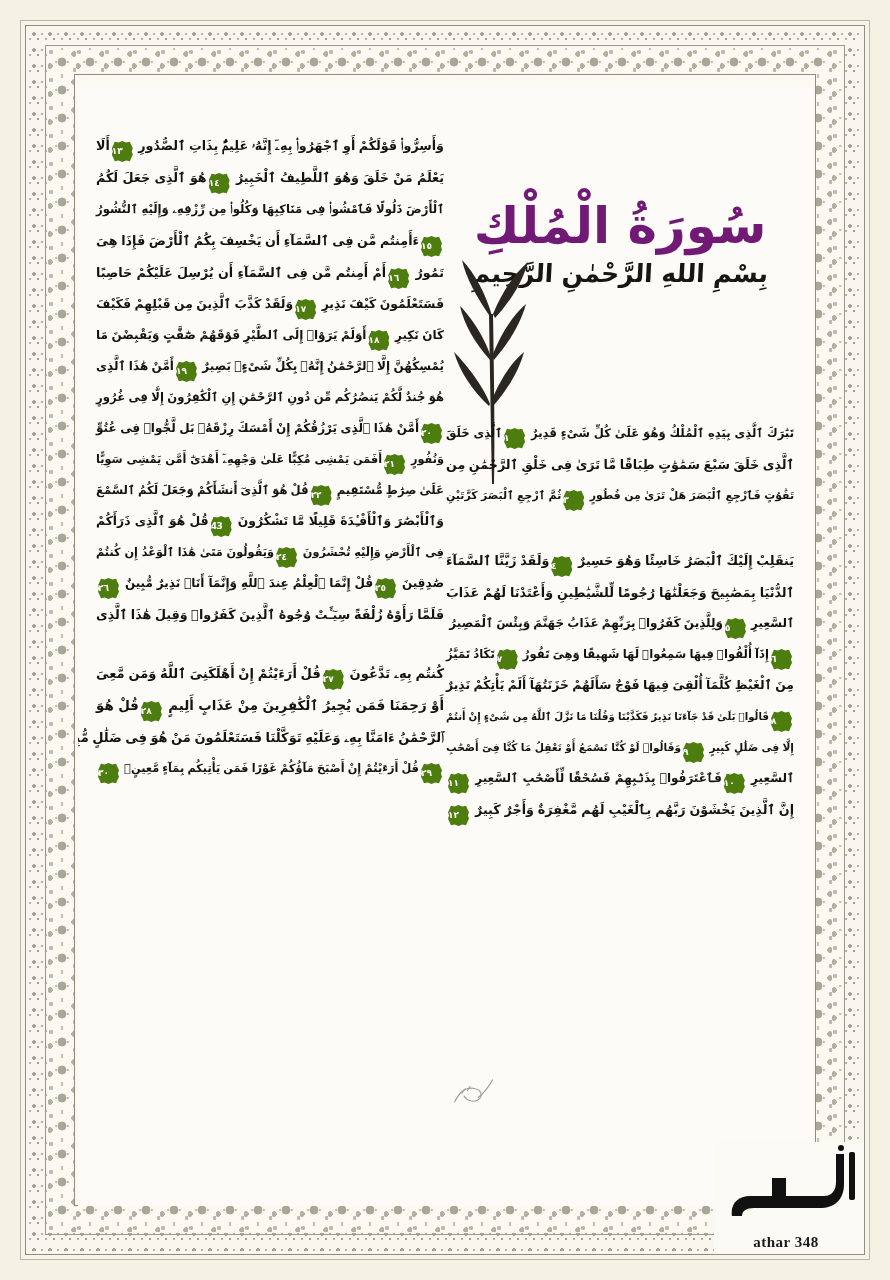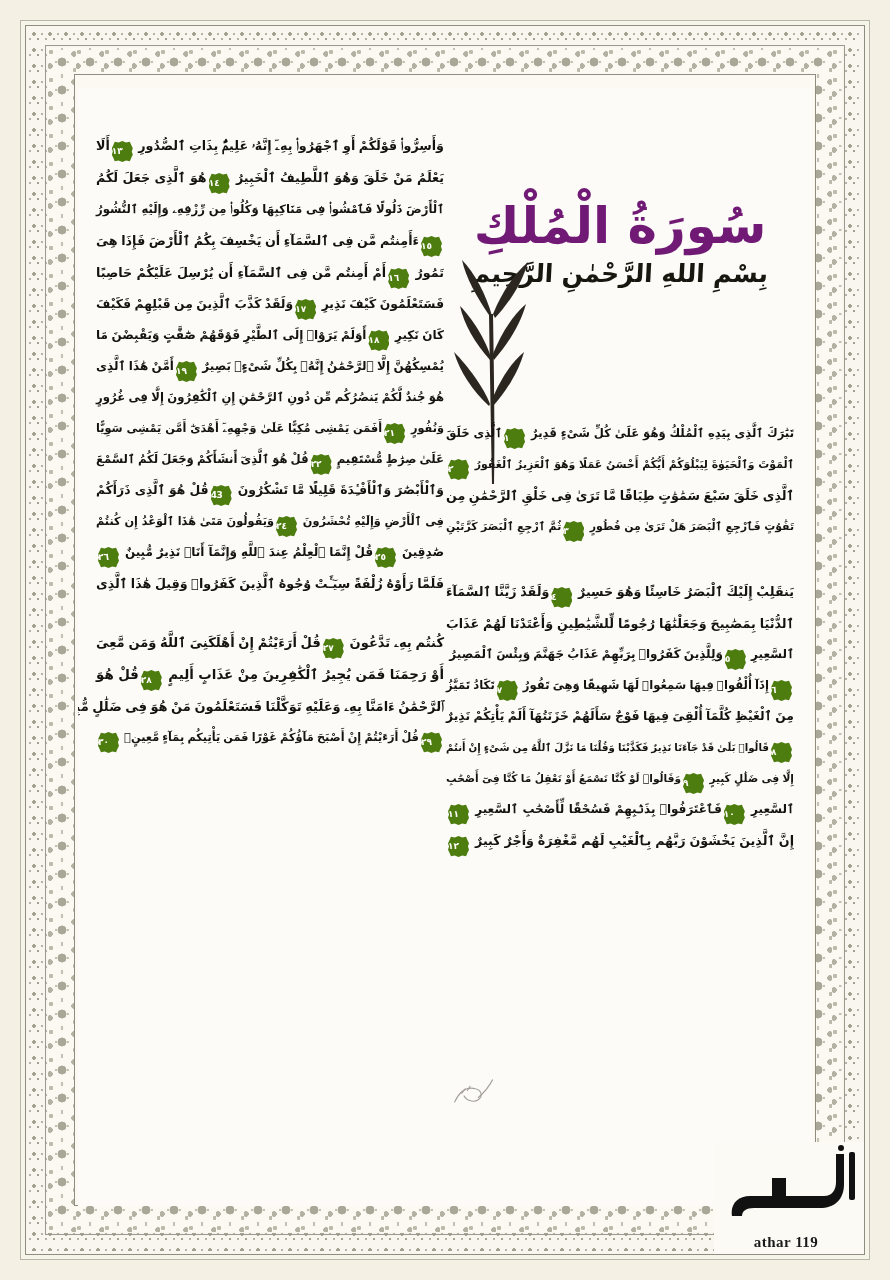--- a/index.html
+++ b/index.html
@@ -283,21 +283,20 @@
         <path d="M47 58 C56 36 68 18 82 6 C76 28 62 48 49 62 Z"></path>
         <path d="M44 104 C28 86 18 68 14 50 C26 62 40 84 45 102 Z"></path>
         <path d="M46 100 C55 78 66 60 80 48 C74 70 60 90 48 104 Z"></path>
         <path d="M43 150 C26 134 14 116 8 96 C22 110 38 132 44 148 Z"></path>
         <path d="M45 146 C54 124 64 108 78 96 C72 118 58 138 47 150 Z"></path>
       </g>
     </svg>
 
     <div class="col col-right">
         <span class="ayah-line" style="font-size: 11.65px;">تَبَٰرَكَ ٱلَّذِى بِيَدِهِ ٱلْمُلْكُ وَهُوَ عَلَىٰ كُلِّ شَىْءٍ قَدِيرٌ <span class="ayah-mark">١</span>ٱلَّذِى خَلَقَ</span>
-        <span class="ayah-line" style="font-size: 10.95px;">ٱلْمَوْتَ وَٱلْحَيَوٰةَ لِيَبْلُوَكُمْ أَيُّكُمْ أَحْسَنُ عَمَلًا وَهُوَ ٱلْعَزِيزُ ٱلْغَفُورُ <span class="ayah-mark">٢</span></span>
         <span class="ayah-line" style="font-size: 12.7px;">ٱلَّذِى خَلَقَ سَبْعَ سَمَٰوَٰتٍ طِبَاقًا مَّا تَرَىٰ فِى خَلْقِ ٱلرَّحْمَٰنِ مِن</span>
         <span class="ayah-line" style="font-size: 10.95px;">تَفَٰوُتٍ فَٱرْجِعِ ٱلْبَصَرَ هَلْ تَرَىٰ مِن فُطُورٍ <span class="ayah-mark">٣</span>ثُمَّ ٱرْجِعِ ٱلْبَصَرَ كَرَّتَيْنِ</span>
         <span class="ayah-line" style="font-size: 12.7px; margin-top: 34px;">يَنقَلِبْ إِلَيْكَ ٱلْبَصَرُ خَاسِئًا وَهُوَ حَسِيرٌ <span class="ayah-mark">٤</span>وَلَقَدْ زَيَّنَّا ٱلسَّمَآءَ</span>
         <span class="ayah-line" style="font-size: 12.7px;">ٱلدُّنْيَا بِمَصَٰبِيحَ وَجَعَلْنَٰهَا رُجُومًا لِّلشَّيَٰطِينِ وَأَعْتَدْنَا لَهُمْ عَذَابَ</span>
         <span class="ayah-line" style="font-size: 12px; margin-left: 46px;">ٱلسَّعِيرِ <span class="ayah-mark">٥</span>وَلِلَّذِينَ كَفَرُوا۟ بِرَبِّهِمْ عَذَابُ جَهَنَّمَ وَبِئْسَ ٱلْمَصِيرُ</span>
         <span class="ayah-line" style="font-size: 11.65px;"><span class="ayah-mark">٦</span>إِذَآ أُلْقُوا۟ فِيهَا سَمِعُوا۟ لَهَا شَهِيقًا وَهِىَ تَفُورُ <span class="ayah-mark">٧</span>تَكَادُ تَمَيَّزُ</span>
         <span class="ayah-line" style="font-size: 12.35px;">مِنَ ٱلْغَيْظِ كُلَّمَآ أُلْقِىَ فِيهَا فَوْجٌ سَأَلَهُمْ خَزَنَتُهَآ أَلَمْ يَأْتِكُمْ نَذِيرٌ</span>
         <span class="ayah-line" style="font-size: 10.25px;"><span class="ayah-mark">٨</span>قَالُوا۟ بَلَىٰ قَدْ جَآءَنَا نَذِيرٌ فَكَذَّبْنَا وَقُلْنَا مَا نَزَّلَ ٱللَّهُ مِن شَىْءٍ إِنْ أَنتُمْ</span>
         <span class="ayah-line" style="font-size: 10.6px;">إِلَّا فِى ضَلَٰلٍ كَبِيرٍ <span class="ayah-mark">٩</span>وَقَالُوا۟ لَوْ كُنَّا نَسْمَعُ أَوْ نَعْقِلُ مَا كُنَّا فِىٓ أَصْحَٰبِ</span>
         <span class="ayah-line" style="font-size: 12px;">ٱلسَّعِيرِ <span class="ayah-mark">١٠</span>فَٱعْتَرَفُوا۟ بِذَنۢبِهِمْ فَسُحْقًا لِّأَصْحَٰبِ ٱلسَّعِيرِ <span class="ayah-mark">١١</span></span>
@@ -307,20 +306,21 @@
     <div class="col col-left">
         <span class="ayah-line" style="font-size: 12.7px;">وَأَسِرُّوا۟ قَوْلَكُمْ أَوِ ٱجْهَرُوا۟ بِهِۦٓ إِنَّهُۥ عَلِيمٌۢ بِذَاتِ ٱلصُّدُورِ <span class="ayah-mark">١٣</span>أَلَا</span>
         <span class="ayah-line" style="font-size: 12.7px;">يَعْلَمُ مَنْ خَلَقَ وَهُوَ ٱللَّطِيفُ ٱلْخَبِيرُ <span class="ayah-mark">١٤</span>هُوَ ٱلَّذِى جَعَلَ لَكُمُ</span>
         <span class="ayah-line" style="font-size: 11.65px;">ٱلْأَرْضَ ذَلُولًا فَٱمْشُوا۟ فِى مَنَاكِبِهَا وَكُلُوا۟ مِن رِّزْقِهِۦ وَإِلَيْهِ ٱلنُّشُورُ</span>
         <span class="ayah-line" style="font-size: 12.7px;"><span class="ayah-mark">١٥</span>ءَأَمِنتُم مَّن فِى ٱلسَّمَآءِ أَن يَخْسِفَ بِكُمُ ٱلْأَرْضَ فَإِذَا هِىَ</span>
         <span class="ayah-line" style="font-size: 12.7px;">تَمُورُ <span class="ayah-mark">١٦</span>أَمْ أَمِنتُم مَّن فِى ٱلسَّمَآءِ أَن يُرْسِلَ عَلَيْكُمْ حَاصِبًا</span>
         <span class="ayah-line" style="font-size: 12.35px;">فَسَتَعْلَمُونَ كَيْفَ نَذِيرِ <span class="ayah-mark">١٧</span>وَلَقَدْ كَذَّبَ ٱلَّذِينَ مِن قَبْلِهِمْ فَكَيْفَ</span>
         <span class="ayah-line" style="font-size: 12px;">كَانَ نَكِيرِ <span class="ayah-mark">١٨</span>أَوَلَمْ يَرَوْا۟ إِلَى ٱلطَّيْرِ فَوْقَهُمْ صَٰٓفَّٰتٍ وَيَقْبِضْنَ مَا</span>
         <span class="ayah-line" style="font-size: 12px;">يُمْسِكُهُنَّ إِلَّا ٱلرَّحْمَٰنُ إِنَّهُۥ بِكُلِّ شَىْءٍۭ بَصِيرٌ <span class="ayah-mark">١٩</span>أَمَّنْ هَٰذَا ٱلَّذِى</span>
         <span class="ayah-line" style="font-size: 11.65px;">هُوَ جُندٌ لَّكُمْ يَنصُرُكُم مِّن دُونِ ٱلرَّحْمَٰنِ إِنِ ٱلْكَٰفِرُونَ إِلَّا فِى غُرُورٍ</span>
+        <span class="ayah-line" style="font-size: 12px;"><span class="ayah-mark">٢٠</span>أَمَّنْ هَٰذَا ٱلَّذِى يَرْزُقُكُمْ إِنْ أَمْسَكَ رِزْقَهُۥ بَل لَّجُّوا۟ فِى عُتُوٍّ</span>
         <span class="ayah-line" style="font-size: 11.3px;">وَنُفُورٍ <span class="ayah-mark">٢١</span>أَفَمَن يَمْشِى مُكِبًّا عَلَىٰ وَجْهِهِۦٓ أَهْدَىٰٓ أَمَّن يَمْشِى سَوِيًّا</span>
         <span class="ayah-line" style="font-size: 11.65px;">عَلَىٰ صِرَٰطٍ مُّسْتَقِيمٍ <span class="ayah-mark">٢٢</span>قُلْ هُوَ ٱلَّذِىٓ أَنشَأَكُمْ وَجَعَلَ لَكُمُ ٱلسَّمْعَ</span>
         <span class="ayah-line" style="font-size: 12.35px;">وَٱلْأَبْصَٰرَ وَٱلْأَفْـِٔدَةَ قَلِيلًا مَّا تَشْكُرُونَ <span class="ayah-mark">43</span>قُلْ هُوَ ٱلَّذِى ذَرَأَكُمْ</span>
         <span class="ayah-line" style="font-size: 11.3px;">فِى ٱلْأَرْضِ وَإِلَيْهِ تُحْشَرُونَ <span class="ayah-mark">٢٤</span>وَيَقُولُونَ مَتَىٰ هَٰذَا ٱلْوَعْدُ إِن كُنتُمْ</span>
         <span class="ayah-line" style="font-size: 12px;">صَٰدِقِينَ <span class="ayah-mark">٢٥</span>قُلْ إِنَّمَا ٱلْعِلْمُ عِندَ ٱللَّهِ وَإِنَّمَآ أَنَا۠ نَذِيرٌ مُّبِينٌ <span class="ayah-mark">٢٦</span></span>
         <span class="ayah-line" style="font-size: 12.7px;">فَلَمَّا رَأَوْهُ زُلْفَةً سِيٓـَٔتْ وُجُوهُ ٱلَّذِينَ كَفَرُوا۟ وَقِيلَ هَٰذَا ٱلَّذِى</span>
         <span class="ayah-line" style="font-size: 13.05px; margin-top: 28px;">كُنتُم بِهِۦ تَدَّعُونَ <span class="ayah-mark">٢٧</span>قُلْ أَرَءَيْتُمْ إِنْ أَهْلَكَنِىَ ٱللَّهُ وَمَن مَّعِىَ</span>
         <span class="ayah-line" style="font-size: 13.4px;">أَوْ رَحِمَنَا فَمَن يُجِيرُ ٱلْكَٰفِرِينَ مِنْ عَذَابٍ أَلِيمٍ <span class="ayah-mark">٢٨</span>قُلْ هُوَ</span>
         <span class="ayah-line" style="font-size: 13px;">ٱلرَّحْمَٰنُ ءَامَنَّا بِهِۦ وَعَلَيْهِ تَوَكَّلْنَا فَسَتَعْلَمُونَ مَنْ هُوَ فِى ضَلَٰلٍ مُّبِينٍ</span>
         <span class="ayah-line" style="font-size: 11.3px;"><span class="ayah-mark">٢٩</span>قُلْ أَرَءَيْتُمْ إِنْ أَصْبَحَ مَآؤُكُمْ غَوْرًا فَمَن يَأْتِيكُم بِمَآءٍ مَّعِينٍۭ <span class="ayah-mark">٣٠</span></span>
@@ -340,16 +340,16 @@
   <div class="watermark">
     <svg class="wm-glyph" viewBox="0 0 140 78">
       <g fill="#111111">
         <path d="M12 72 C10 60 18 52 30 52 L52 52 L52 34 L66 34 L66 52 L104 52
                  C112 52 116 46 116 38 L116 10 L124 10 L124 40
                  C124 56 114 64 100 64 L34 64 C26 64 22 67 22 72 Z"></path>
         <rect x="129" y="8" width="6" height="48" rx="2"></rect>
         <circle cx="121" cy="4" r="3"></circle>
       </g>
     </svg>
-    <div class="wm-text">athar  119</div>
+    <div class="wm-text">athar  348</div>
   </div>
 
 </div>
 
 </body></html>

